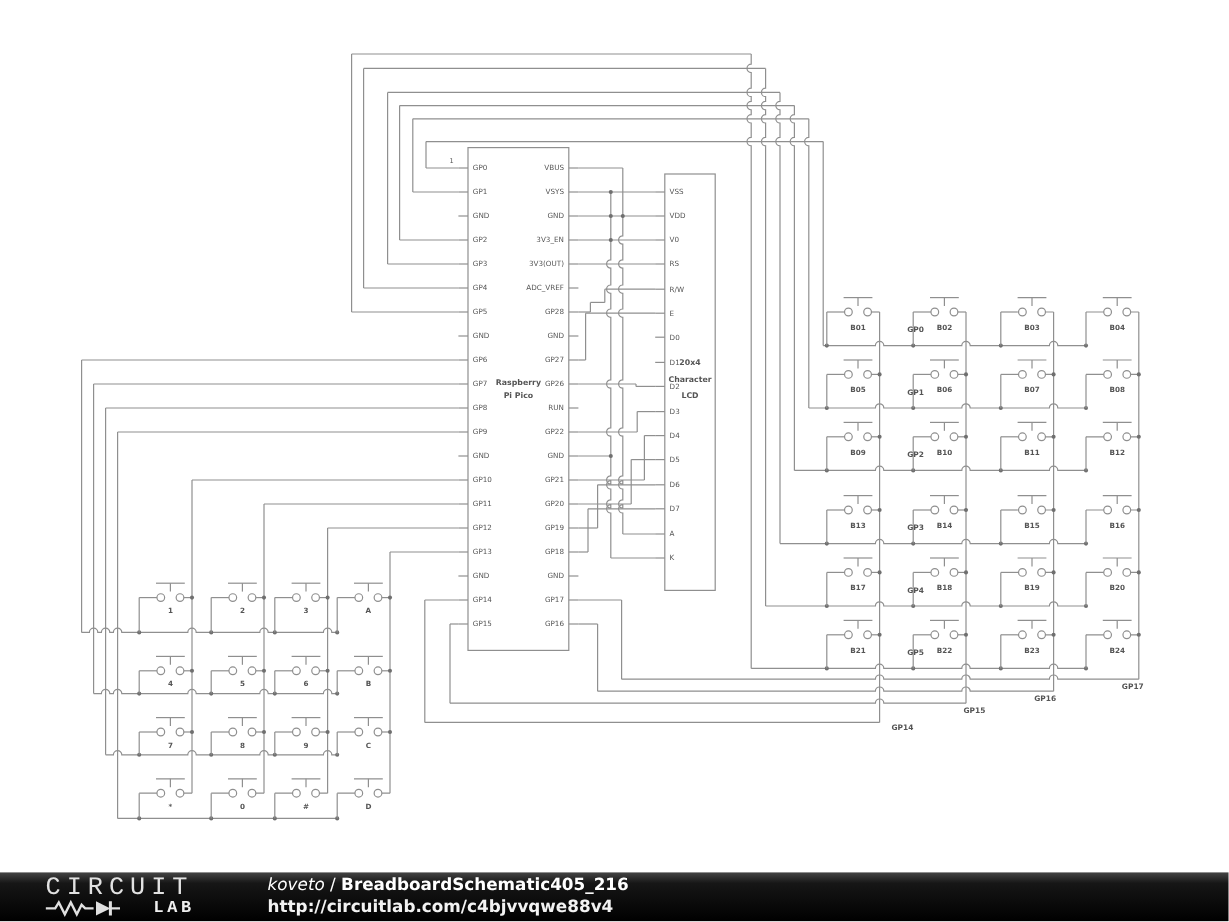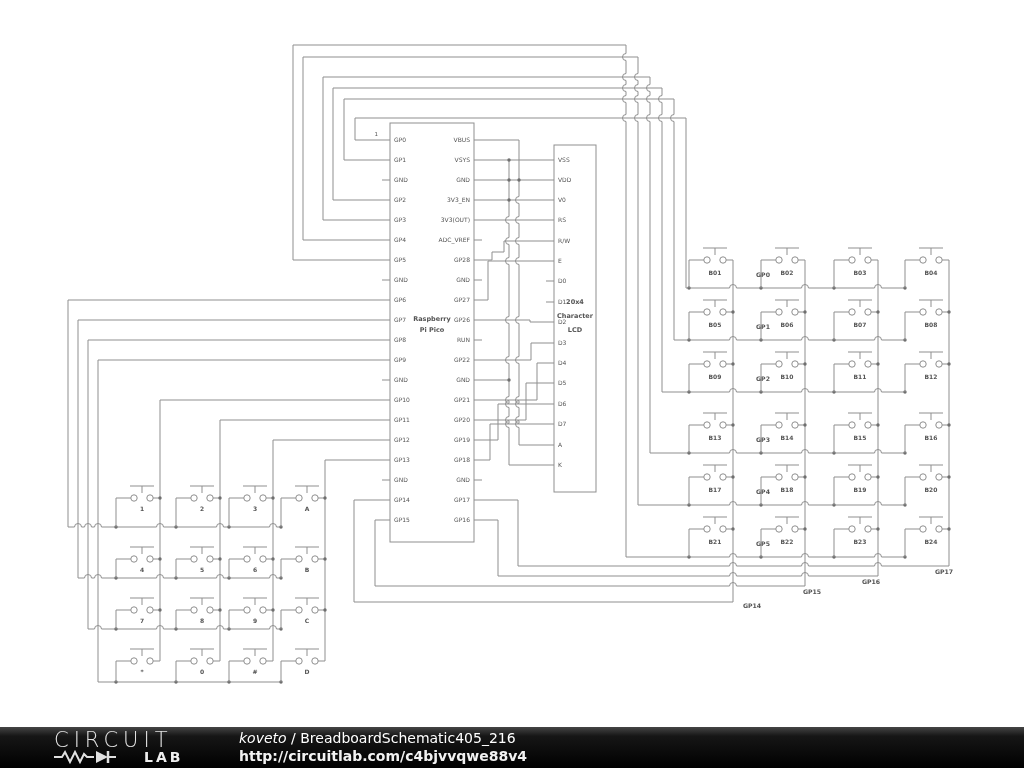--- a/index.html
+++ b/index.html
@@ -2,29 +2,29 @@
 <html><head>
 <meta charset="utf-8">
 <style>
   html,body{margin:0;padding:0;background:#fff;}
   .page{position:relative;width:1024px;height:768px;background:#ffffff;overflow:hidden;
         font-family:"DejaVu Sans",sans-serif;}
   #schematic{position:absolute;left:0;top:0;font-family:"DejaVu Sans",sans-serif;}
   .footer{position:absolute;left:0;top:727px;width:1024px;height:41px;
           background:linear-gradient(180deg,#454545 0,#161616 22%,#000 100%);
           display:flex;align-items:center;}
-  .logo{width:185px;padding-left:54px;color:#e8e8e8;line-height:1;}
+  .logo{width:185px;padding-left:38px;color:#e8e8e8;line-height:1;font-family:Liberation Mono, monospace;}
   .logo-top{font-size:21px;letter-spacing:5px;font-weight:200;color:#e2e2e2;}
   .logo-bottom{display:flex;align-items:center;margin-top:-2px;gap:12px;}
   .logo-bottom svg{margin-right:2px;}
   .logo-lab{font-size:14px;font-weight:bold;letter-spacing:3px;color:#efefef;}
   .credits{color:#fff;line-height:1.25;}
   .credits .line1{font-size:14px;}
   .credits .author{font-style:italic;font-weight:normal;text-align:center;}
-  .credits .title{font-weight:normal;}
+  .credits .title{font-weight:bold;}
   .credits .line2{font-size:14px;font-weight:bold;color:#f2f2f2;}
 </style>
 </head>
 <body>
 
 <div class="page">
   <svg id="schematic" width="1024" height="727" viewBox="0 0 1024 727">
       <path d="M355 140L382 140" fill="none" stroke="#8f8f8f" stroke-width="1"></path>
       <path d="M355 118L355 140" fill="none" stroke="#8f8f8f" stroke-width="1"></path>
       <path d="M355 118L686 118" fill="none" stroke="#8f8f8f" stroke-width="1"></path>

